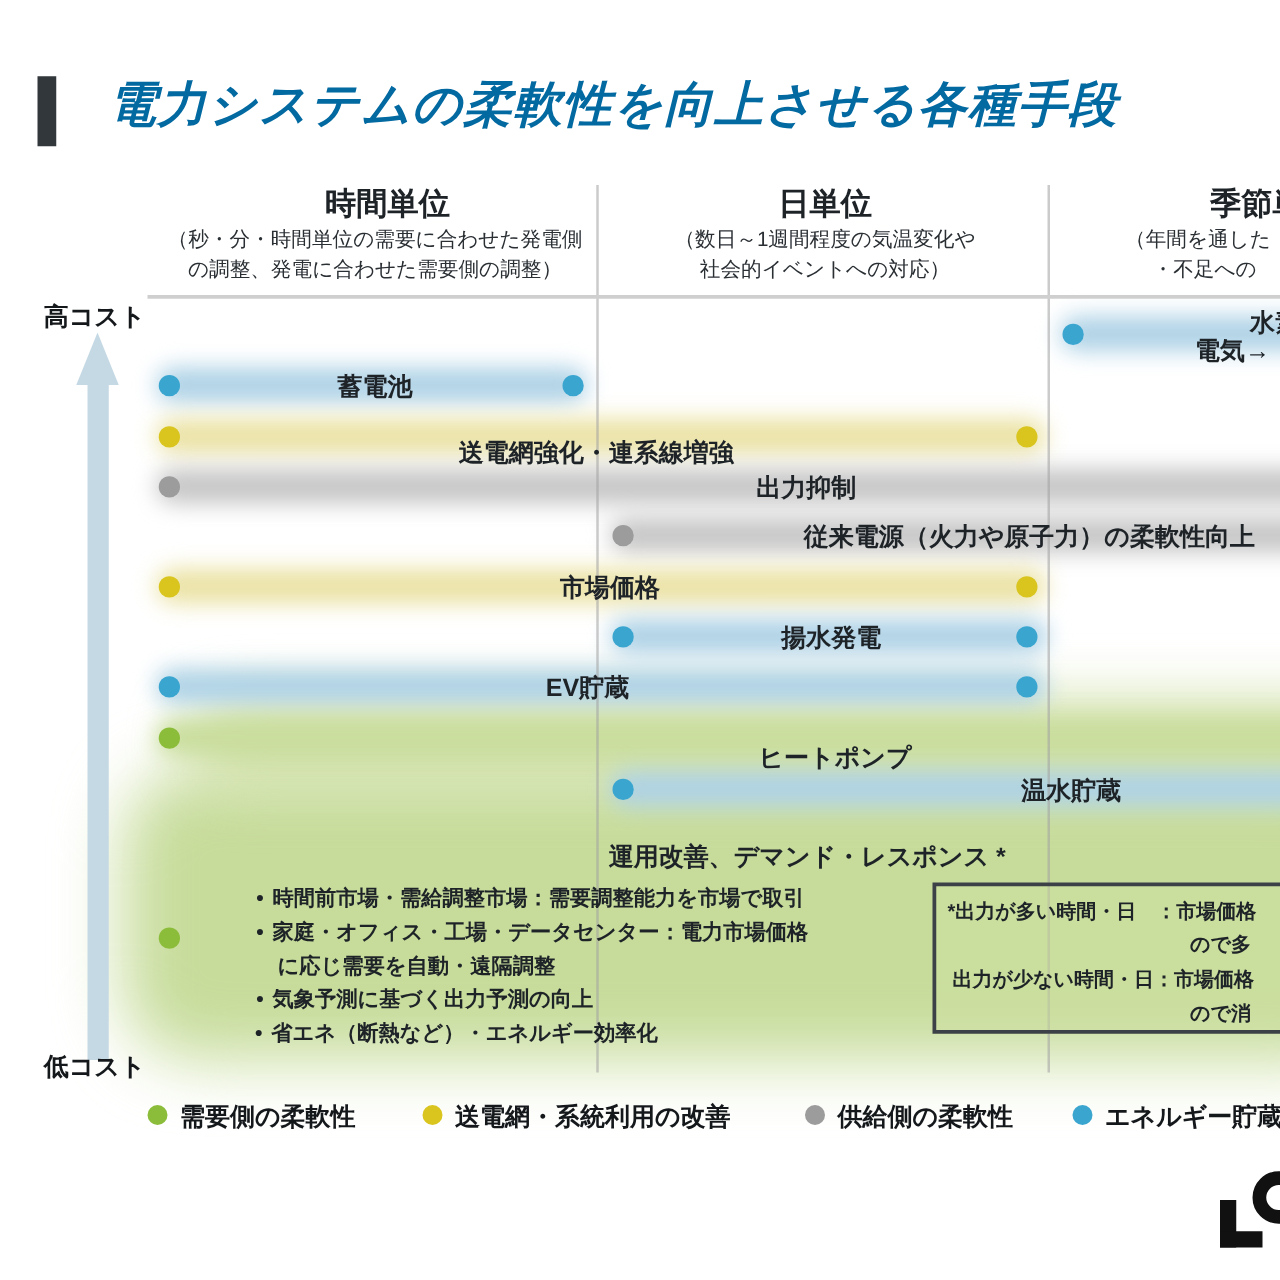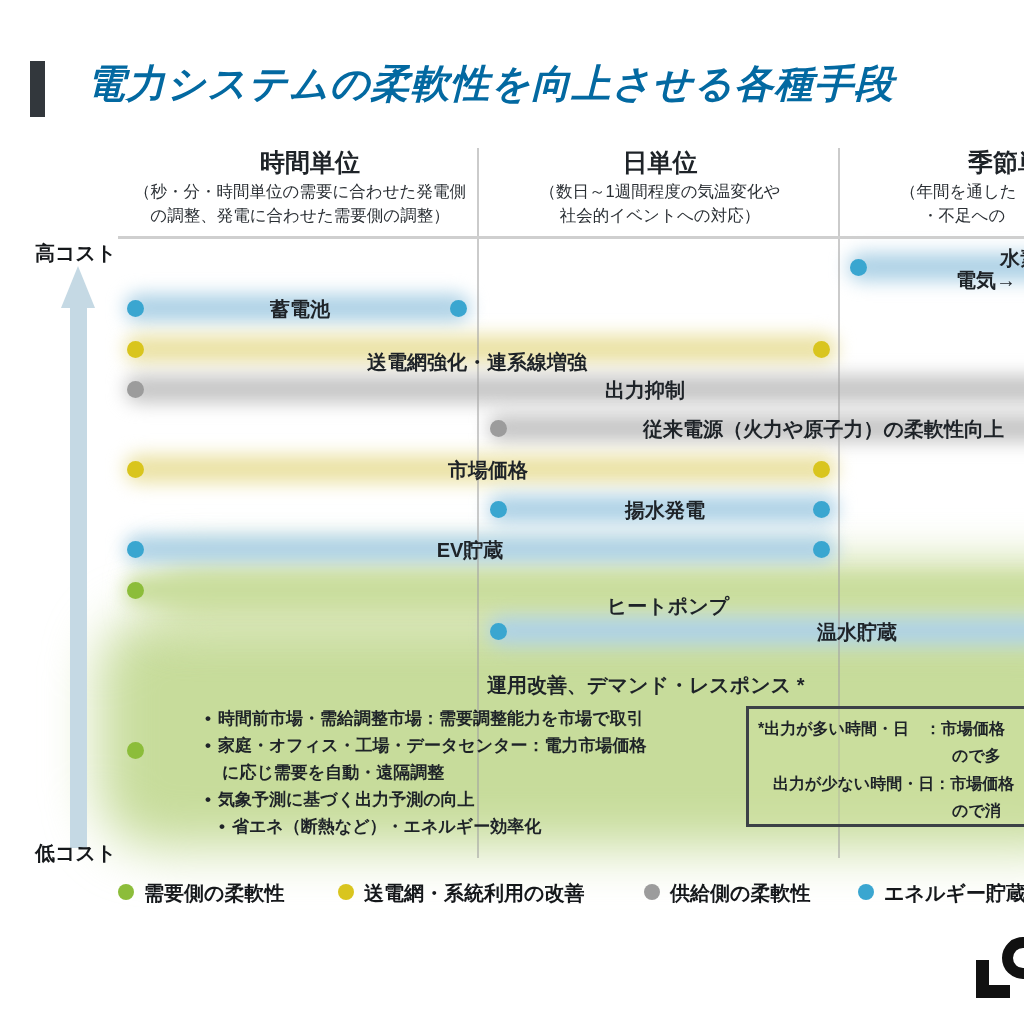--- a/index.html
+++ b/index.html
@@ -123,26 +123,26 @@
 <div class="abs row-label center" style="left:668px;top:578px;margin-top:15px;">ヒートポンプ</div>
 <div class="abs row-label center" style="left:857px;top:619px;">温水貯蔵</div>
 <div class="abs row-label" style="left:1000px;top:245px;">水素</div>
 <div class="abs row-label" style="left:956px;top:267px;">電気→</div>
 
 <div class="abs row-label" style="left:487px;top:672px;">運用改善、デマンド・レスポンス *</div>
 <div class="abs bullet-line marked" style="left:205px;top:707px;">時間前市場・需給調整市場：需要調整能力を市場で取引</div>
 <div class="abs bullet-line marked" style="left:205px;top:734px;">家庭・オフィス・工場・データセンター：電力市場価格</div>
 <div class="abs bullet-line" style="left:222px;top:761px;">に応じ需要を自動・遠隔調整</div>
 <div class="abs bullet-line marked" style="left:205px;top:788px;">気象予測に基づく出力予測の向上</div>
-<div class="abs bullet-line marked" style="left:219px;top:815px;">省エネ（断熱など）・エネルギー効率化</div>
+<div class="abs bullet-line marked" style="left:204px;top:815px;">省エネ（断熱など）・エネルギー効率化</div>
 
 <div class="abs note-box"></div>
 <div class="abs note-line" style="left:758px;top:719px;">*出力が多い時間・日　：市場価格</div>
 <div class="abs note-line" style="left:952px;top:746px;">ので多</div>
-<div class="abs note-line" style="left:762px;top:774px;margin-left:11px;">出力が少ない時間・日：市場価格</div>
+<div class="abs note-line" style="left:762px;top:774px;">出力が少ない時間・日：市場価格</div>
 <div class="abs note-line" style="left:952px;top:801px;">ので消</div>
 
 <div class="abs legend-dot dot-green" style="left:118px;top:884px;"></div>
 <div class="abs legend-label" style="left:144px;top:880px;">需要側の柔軟性</div>
 <div class="abs legend-dot dot-yellow" style="left:338px;top:884px;"></div>
 <div class="abs legend-label" style="left:364px;top:880px;">送電網・系統利用の改善</div>
 <div class="abs legend-dot dot-gray" style="left:644px;top:884px;"></div>
 <div class="abs legend-label" style="left:670px;top:880px;">供給側の柔軟性</div>
 <div class="abs legend-dot dot-blue" style="left:858px;top:884px;"></div>
 <div class="abs legend-label" style="left:884px;top:880px;">エネルギー貯蔵</div>

